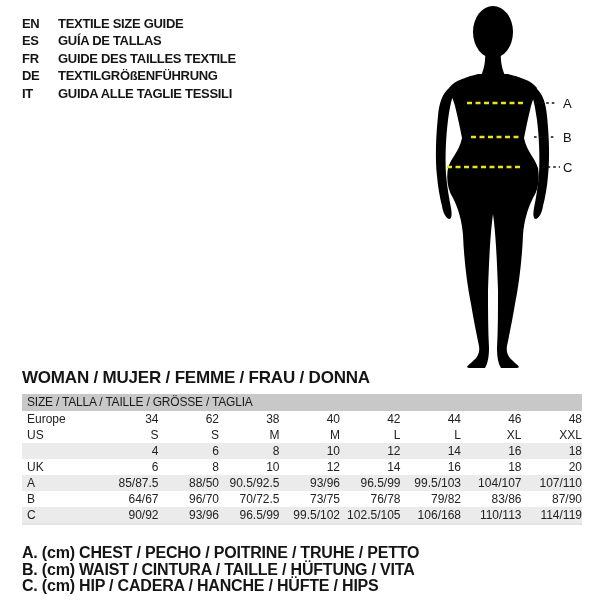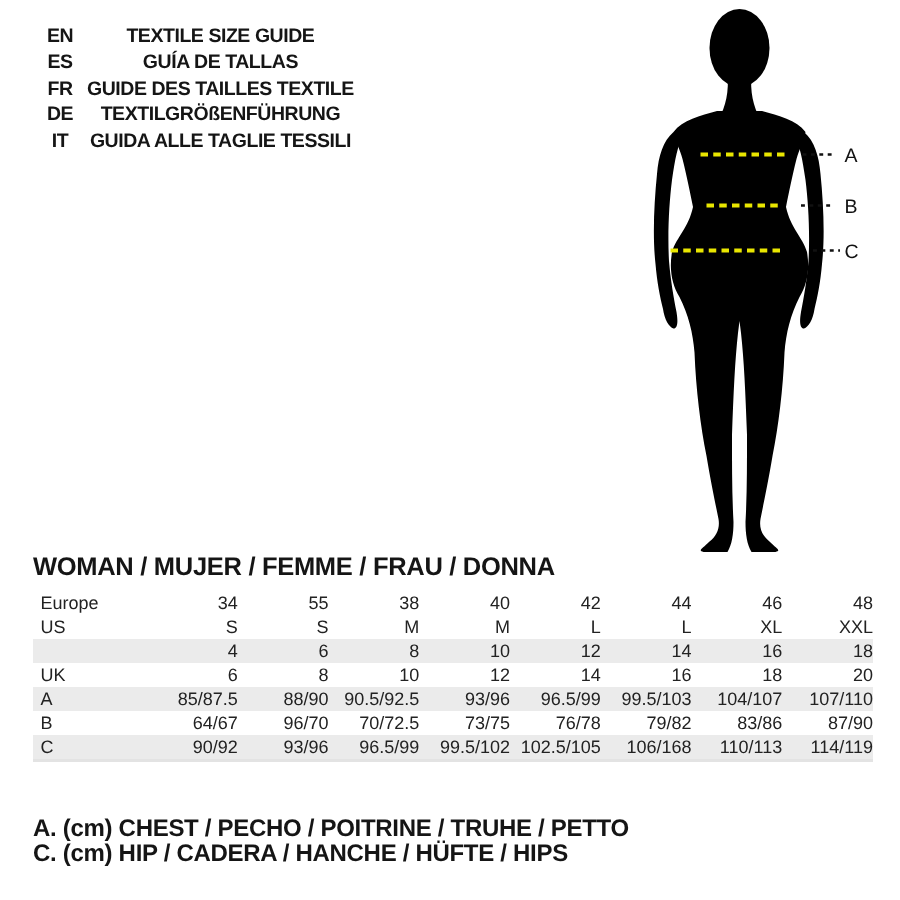--- a/index.html
+++ b/index.html
@@ -3,21 +3,21 @@
 <meta charset="utf-8">
 <style>
   html,body{margin:0;padding:0;background:#fff;}
   .canvas{
     position:relative;width:600px;height:600px;background:#ffffff;overflow:hidden;
     font-family:"Liberation Sans",sans-serif;color:#111;
   }
   
   .lang-block{position:absolute;left:22px;top:15px;}
   .lang-row{display:grid;grid-template-columns:36px auto;height:17.4px;line-height:17.4px;}
-  .lang-code,.lang-text{font-size:13px;font-weight:bold;letter-spacing:-0.3px;white-space:nowrap;color:#151515;text-align:center;}
+  .lang-code,.lang-text{font-size:13px;font-weight:bold;letter-spacing:-0.3px;white-space:nowrap;color:#151515;}
   
   .figure{position:absolute;left:415px;top:0px;width:185px;height:370px;}
   .marker-label{font-family:"Liberation Sans",sans-serif;font-size:13px;fill:#111;}
   
   .woman-title{position:absolute;left:22px;top:368px;font-size:17px;font-weight:bold;letter-spacing:-0.2px;color:#151515;}
   
   .size-table{position:absolute;left:22px;top:394px;width:560px;border-bottom:2px solid #e3e3e3;}
   .t-header{height:17px;line-height:17px;background:#c8c8c8;font-size:12px;color:#1a1a1a;padding-left:5px;letter-spacing:-0.2px;}
   .t-row{display:grid;grid-template-columns:76px repeat(8,1fr);height:16px;line-height:16px;font-size:12px;color:#222;}
   .t-row.striped{background:#ebebeb;}
@@ -84,25 +84,26 @@
     <line x1="127" y1="167" x2="145" y2="167" stroke="#111" stroke-width="1.7" stroke-dasharray="2.6 3"></line>
 
     <text class="marker-label" x="148" y="108">A</text>
     <text class="marker-label" x="148" y="142">B</text>
     <text class="marker-label" x="148" y="172">C</text>
   </svg>
 
   <div class="woman-title">WOMAN / MUJER / FEMME / FRAU / DONNA</div>
 
   <div class="size-table">
+    <div class="t-header">SIZE / TALLA / TAILLE / GRÖSSE / TAGLIA</div>
 
     <div class="t-row">
       <div class="t-label">Europe</div>
       <div class="t-cell">34</div>
-      <div class="t-cell">55</div>
+      <div class="t-cell">62</div>
       <div class="t-cell">38</div>
       <div class="t-cell">40</div>
       <div class="t-cell">42</div>
       <div class="t-cell">44</div>
       <div class="t-cell">46</div>
       <div class="t-cell">48</div>
     </div>
 
     <div class="t-row">
       <div class="t-label">US</div>
@@ -136,21 +137,21 @@
       <div class="t-cell">12</div>
       <div class="t-cell">14</div>
       <div class="t-cell">16</div>
       <div class="t-cell">18</div>
       <div class="t-cell">20</div>
     </div>
 
     <div class="t-row striped">
       <div class="t-label">A</div>
       <div class="t-cell">85/87.5</div>
-      <div class="t-cell">88/90</div>
+      <div class="t-cell">88/50</div>
       <div class="t-cell">90.5/92.5</div>
       <div class="t-cell">93/96</div>
       <div class="t-cell">96.5/99</div>
       <div class="t-cell">99.5/103</div>
       <div class="t-cell">104/107</div>
       <div class="t-cell">107/110</div>
     </div>
 
     <div class="t-row">
       <div class="t-label">B</div>
@@ -172,16 +173,17 @@
       <div class="t-cell">99.5/102</div>
       <div class="t-cell">102.5/105</div>
       <div class="t-cell">106/168</div>
       <div class="t-cell">110/113</div>
       <div class="t-cell">114/119</div>
     </div>
   </div>
 
   <div class="legend">
     <div class="legend-line">A. (cm) CHEST / PECHO / POITRINE / TRUHE / PETTO</div>
+    <div class="legend-line">B. (cm) WAIST / CINTURA / TAILLE / HÜFTUNG / VITA</div>
     <div class="legend-line">C. (cm) HIP / CADERA / HANCHE / HÜFTE / HIPS</div>
   </div>
 
 </div>
 
 </body></html>

